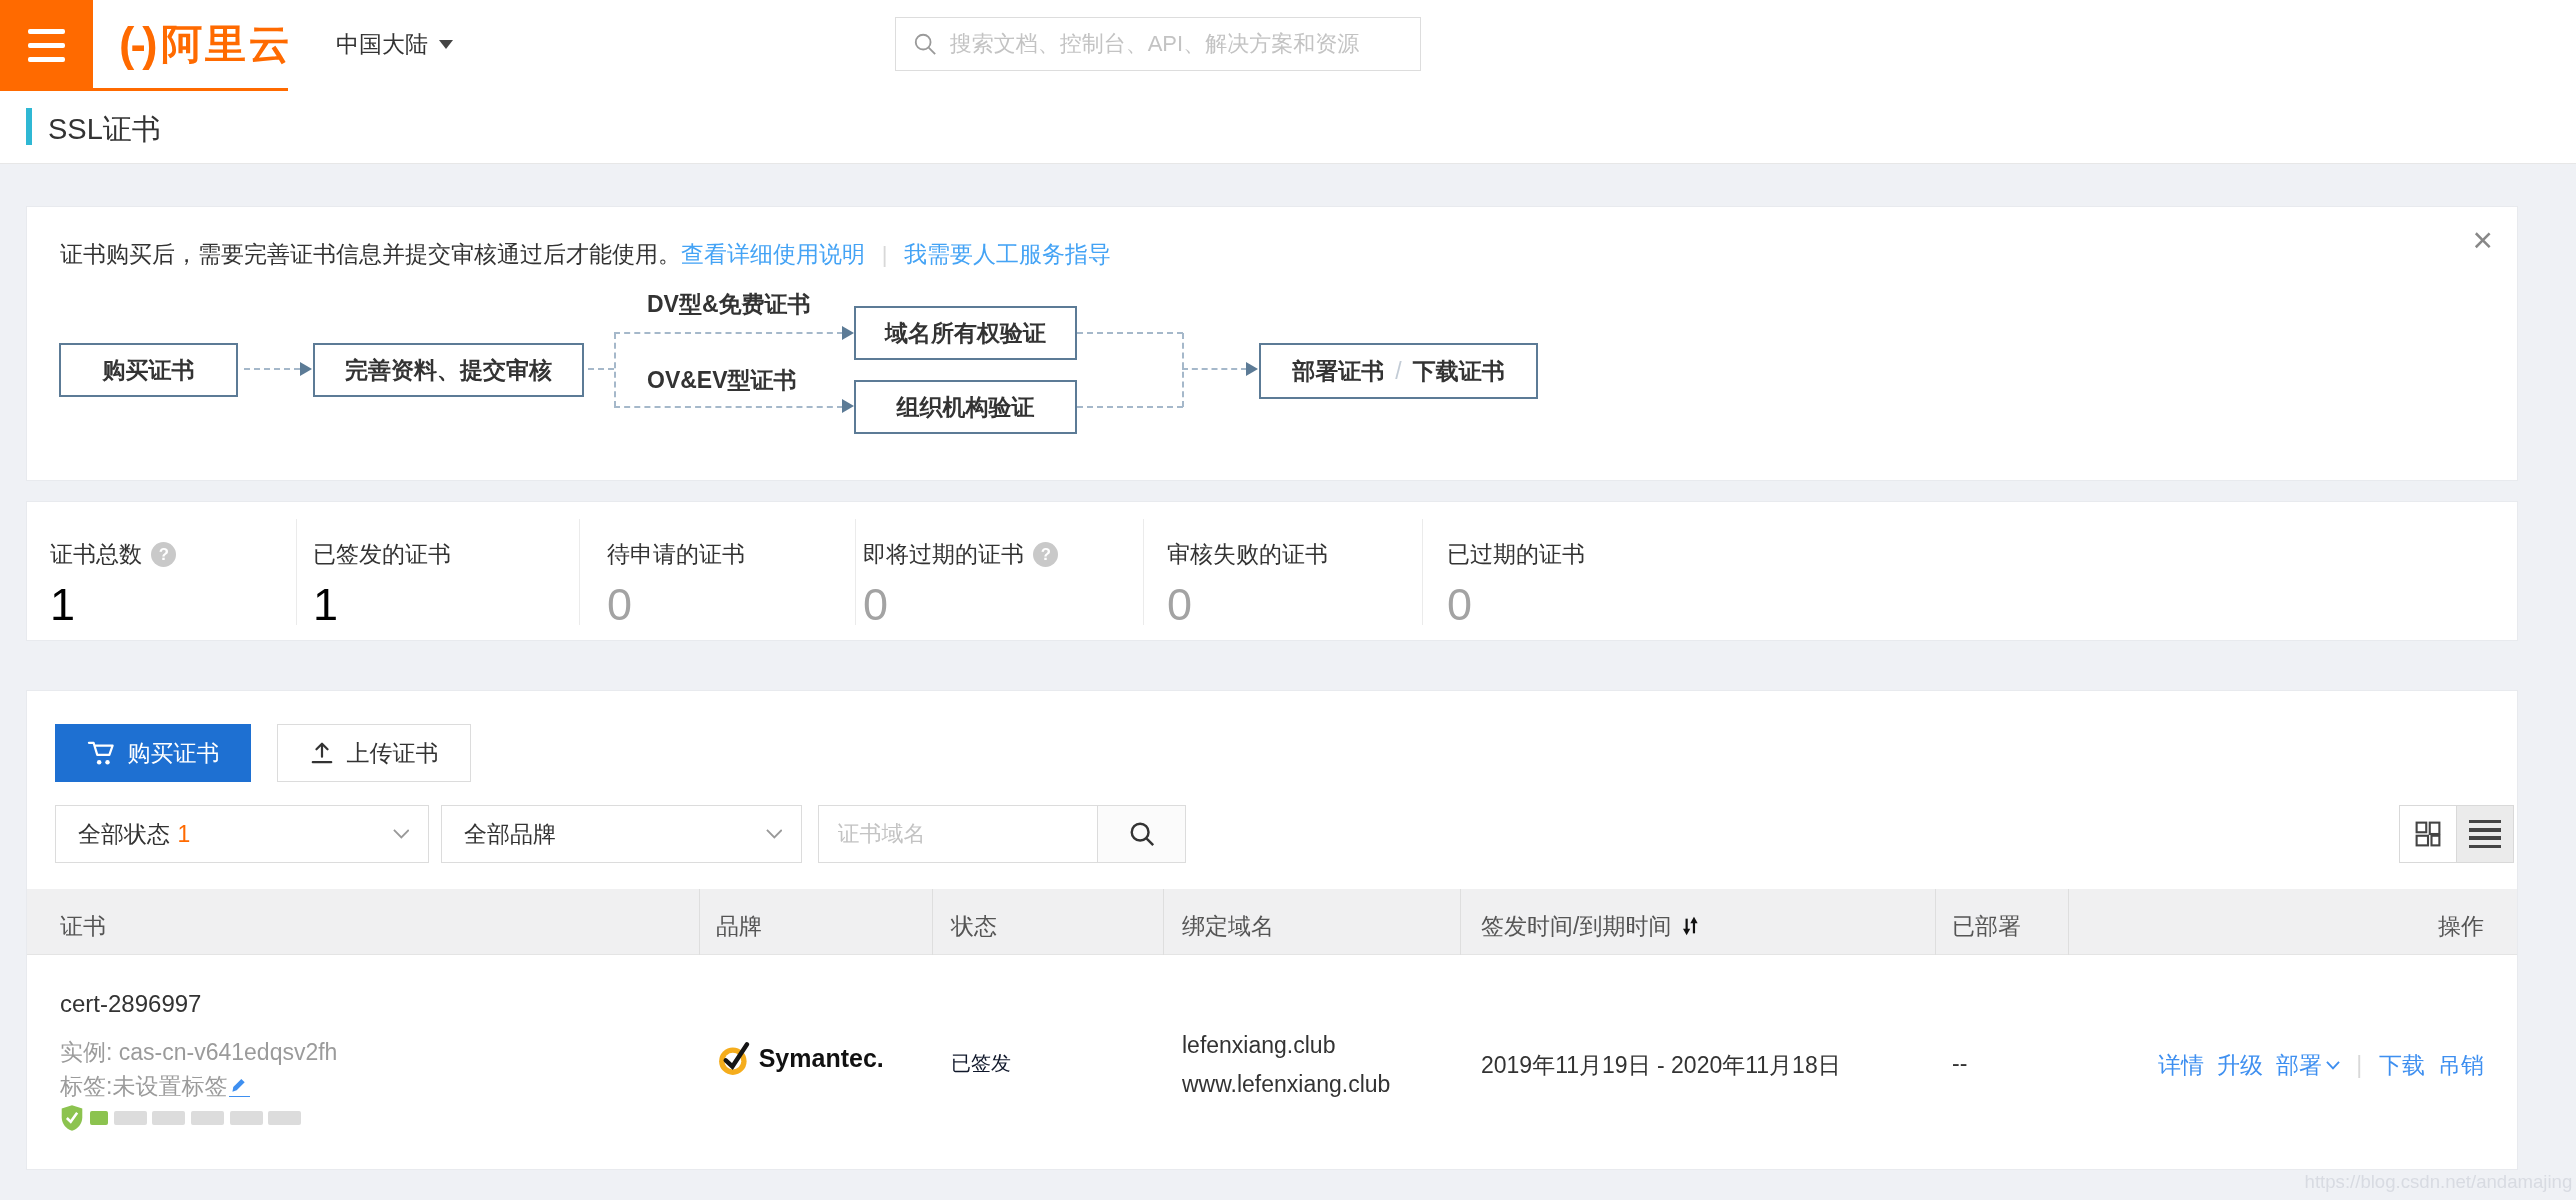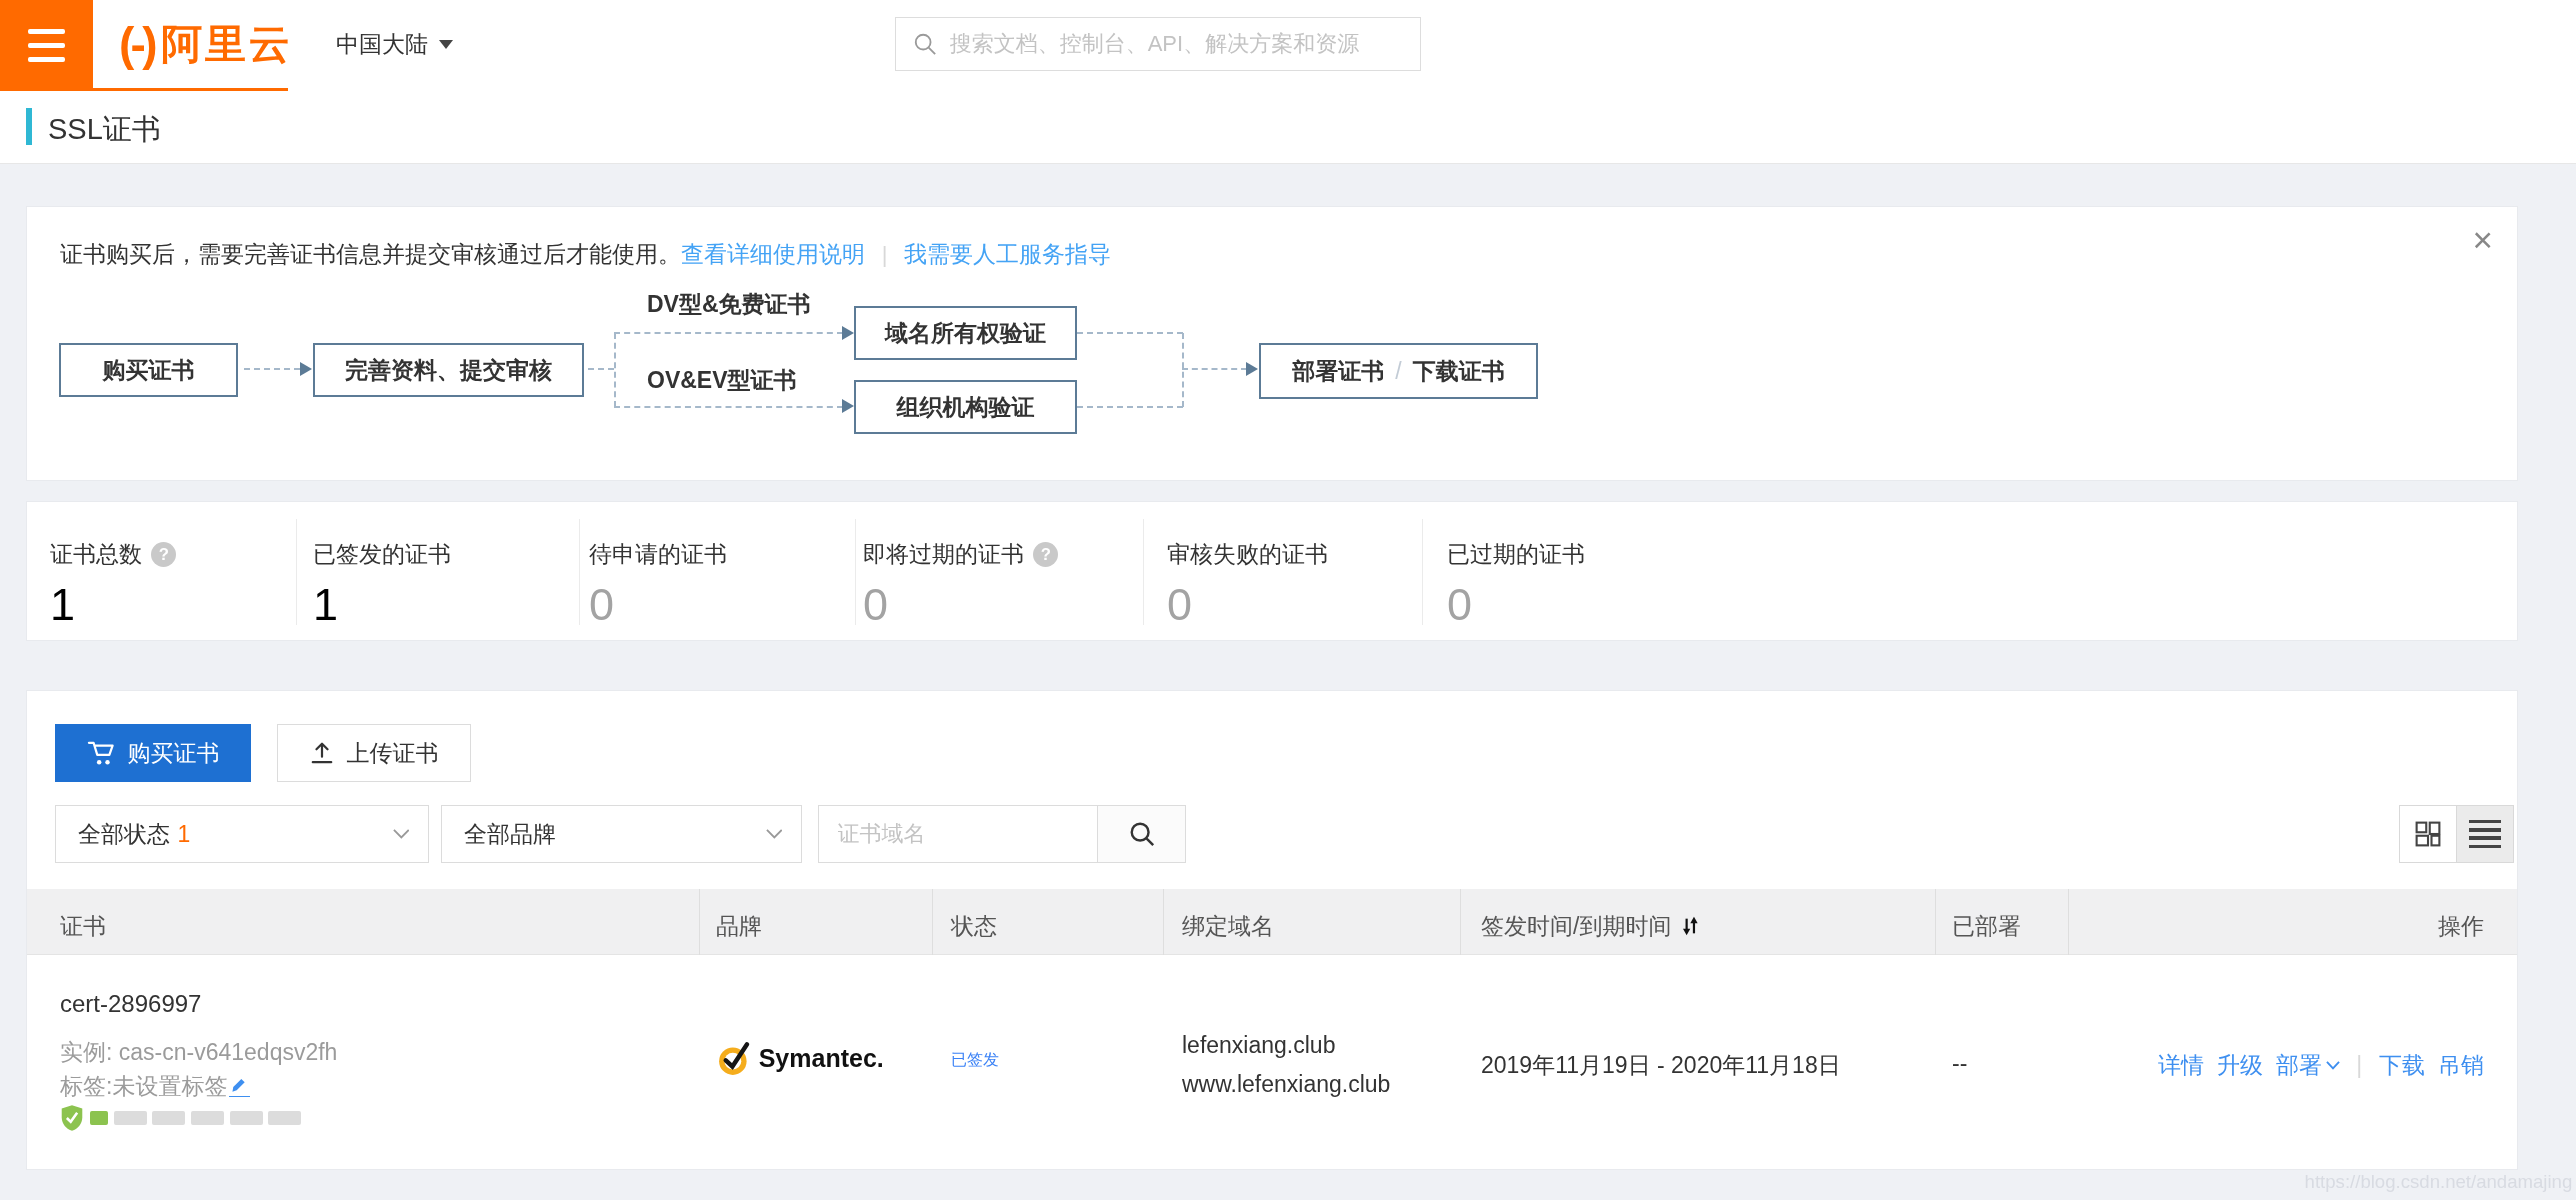--- a/index.html
+++ b/index.html
@@ -118,21 +118,21 @@
   .row-cert{position:absolute;left:33px;top:299px;font-size:24px;color:#333;}
   .row-instance{position:absolute;left:33px;top:346px;font-size:23px;color:#9b9b9b;}
   .row-tag{position:absolute;left:33px;top:380px;font-size:23px;color:#9b9b9b;display:flex;align-items:center;gap:2px;}
   .pencil-wrap{cursor:pointer;border-bottom:1.9px solid #3E8FF0;line-height:0;padding-bottom:0.9px;}
   .shield-row{position:absolute;left:33px;top:413px;display:flex;align-items:center;gap:5.6px;}
   .seg{height:14px;border-radius:1.9px;}
   .seg.green{width:18.6px;background:#8CC34F;}
   .seg.gray{width:33px;background:#dcdcdc;}
   .brand-cell{position:absolute;left:689px;top:348px;display:flex;align-items:center;gap:3.7px;}
   .brand-text{font-size:25px;font-weight:bold;color:#111;}
-  .status-cell{position:absolute;left:924px;top:359px;font-size:16px;color:#3b82f6;}
+  .status-cell{position:absolute;left:924px;top:359px;font-size:20px;color:#0f172a;}
   .domain-cell{position:absolute;left:1155px;top:335px;font-size:23px;color:#333;line-height:39px;}
   .period-cell{position:absolute;left:1454px;top:359px;font-size:23px;color:#333;}
   .deployed-cell{position:absolute;left:1925px;top:359px;font-size:23px;color:#333;}
   .actions-cell{position:absolute;right:33px;top:359px;display:flex;align-items:center;font-size:23px;
     color:#3E8FF0;gap:13px;}
   .action-link{cursor:pointer;display:flex;align-items:center;gap:3.7px;}
   .action-sep{color:#d9d9d9;margin:0 3.7px;}
 
   .watermark{position:absolute;right:3.7px;top:1171px;font-size:18.6px;color:#d8dbe2;}
 </style>
@@ -213,21 +213,21 @@
       <div class="stat-value">1</div>
     </div>
     <div class="stat-divider" style="left:269px"></div>
     <div class="stat" style="left:286px">
       <div class="stat-label">
         <span>已签发的证书</span>
       </div>
       <div class="stat-value">1</div>
     </div>
     <div class="stat-divider" style="left:552px"></div>
-    <div class="stat muted" style="left:562px">
+    <div class="stat muted" style="left:580px">
       <div class="stat-label">
         <span>待申请的证书</span>
       </div>
       <div class="stat-value">0</div>
     </div>
     <div class="stat-divider" style="left:828px"></div>
     <div class="stat muted" style="left:836px">
       <div class="stat-label">
         <span>即将过期的证书</span>
         <span class="help-icon"></span>

